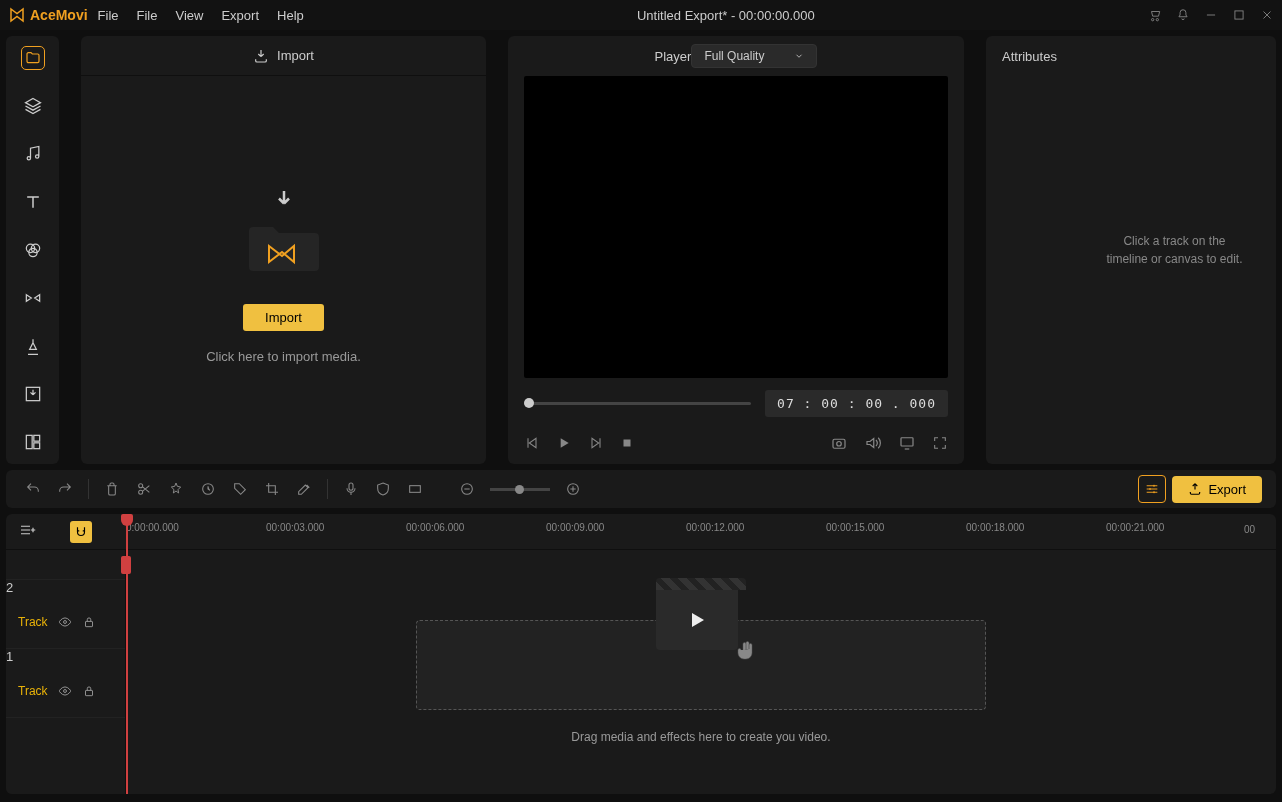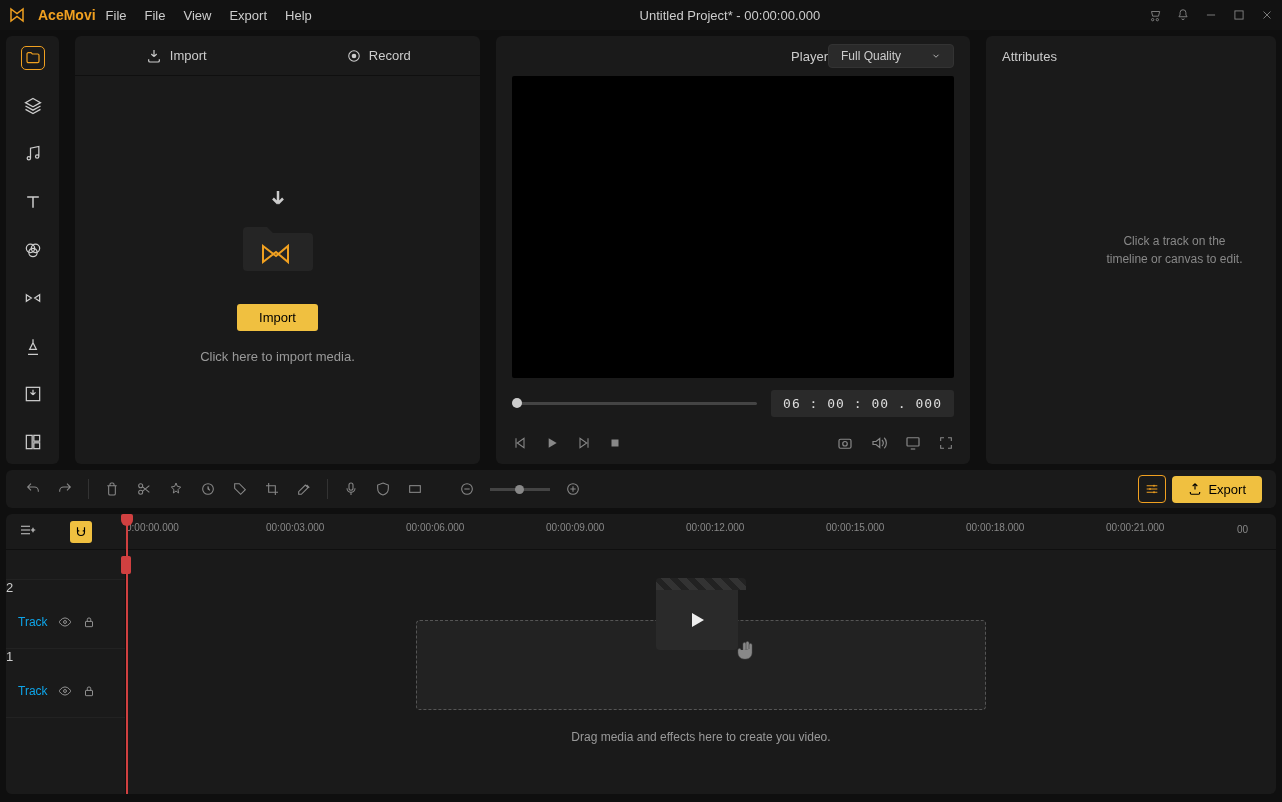--- a/index.html
+++ b/index.html
@@ -11,32 +11,32 @@
   font-size: 13px;
   overflow: hidden;
 }
 .titlebar {
   height: 30px;
   display: flex;
   align-items: center;
   background: #121212;
   padding: 0 8px;
 }
-.titlebar .logo { display: flex; align-items: center; gap: 12px; color: #f0a020; font-weight: bold; margin-right: 10px; font-size: 14px; }
+.titlebar .logo { display: flex; align-items: center; gap: 4px; color: #f0a020; font-weight: bold; margin-right: 10px; font-size: 14px; }
 .titlebar .logo svg { width: 18px; height: 18px; }
 .menu { display: flex; gap: 18px; color: #ccc; font-size: 13px; }
 .menu span { cursor: pointer; }
 .title-center { flex: 1; text-align: center; color: #ccc; font-size: 13px; }
 .titlebar-right { display: flex; gap: 14px; align-items: center; color: #888; }
 .titlebar-right svg { width: 14px; height: 14px; cursor: pointer; }
 .main {
   display: flex;
   height: 440px;
   padding: 6px;
-  gap: 16px;
+  gap: 22px;
 }
 .sidebar {
   width: 53px;
   background: #1a1a1a;
   border-radius: 6px;
   display: flex;
   flex-direction: column;
   align-items: center;
   padding: 10px 0;
   gap: 24px;
@@ -56,21 +56,21 @@
 .import-folder { width: 90px; height: 110px; display: flex; flex-direction: column; align-items: center; justify-content: center; }
 .import-btn { background: #f0c040; color: #000; border: none; padding: 6px 22px; border-radius: 3px; font-size: 13px; cursor: pointer; }
 .import-hint { color: #999; font-size: 13px; }
 .player-panel {
   flex: 1;
   background: #1a1a1a;
   border-radius: 6px;
   display: flex;
   flex-direction: column;
 }
-.panel-header { height: 40px; display: flex; align-items: center; justify-content: flex-end; padding: 0 16px; color: #ccc; }
+.panel-header { height: 40px; display: flex; align-items: center; justify-content: center; padding: 0 16px; color: #ccc; }
 .quality-select { background: #2a2a2a; border: 1px solid #333; padding: 4px 12px; border-radius: 4px; display: flex; align-items: center; gap: 30px; font-size: 12px; cursor: pointer; }
 .video-area { flex: 1; margin: 0 16px; background: #000; border-radius: 2px; }
 .slider-row { display: flex; align-items: center; gap: 14px; padding: 10px 16px; }
 .slider { flex: 1; height: 30px; display: flex; align-items: center; }
 .slider-track { width: 100%; height: 3px; background: #444; border-radius: 2px; position: relative; }
 .slider-thumb { width: 10px; height: 10px; background: #ccc; border-radius: 50%; position: absolute; left: 0; top: -4px; }
 .time-box { background: #2a2a2a; padding: 6px 12px; border-radius: 3px; font-family: monospace; font-size: 13px; color: #ddd; letter-spacing: 1px; }
 .player-controls { display: flex; align-items: center; justify-content: space-between; padding: 6px 16px 12px; }
 .player-controls .left, .player-controls .right { display: flex; gap: 16px; align-items: center; color: #888; }
 .attr-panel {
@@ -111,52 +111,52 @@
 }
 .timeline-head { height: 36px; display: flex; align-items: center; padding: 0 12px; gap: 30px; border-bottom: 1px solid #0f0f0f; position: relative; }
 .tl-add { width: 22px; height: 22px; color: #ccc; cursor: pointer; }
 .tl-magnet { width: 22px; height: 22px; background: #f0c040; border-radius: 3px; display: flex; align-items: center; justify-content: center; cursor: pointer; }
 .ruler { position: absolute; left: 120px; right: 10px; top: 0; height: 36px; }
 .ruler-mark { position: absolute; top: 8px; font-size: 10px; color: #888; }
 .playhead { position: absolute; left: 120px; top: 0; bottom: 0; width: 2px; background: #d04040; z-index: 5; }
 .playhead::before { content: ''; position: absolute; top: 0; left: -5px; width: 12px; height: 12px; background: #d04040; border-radius: 2px 2px 6px 6px; }
 .playhead-handle { position: absolute; left: 115px; top: 42px; width: 10px; height: 18px; background: #d04040; border-radius: 2px; z-index: 4; }
 .track-labels { position: absolute; left: 0; top: 36px; width: 120px; bottom: 0; background: #1a1a1a; border-right: 1px solid #0f0f0f; }
-.track-label { height: 54px; display: flex; align-items: center; padding: 0 12px; gap: 10px; color: #0ea5e9; font-size: 12px; border-bottom: 1px solid #222; }
+.track-label { height: 54px; display: flex; align-items: center; padding: 0 12px; gap: 10px; color: #eab308; font-size: 12px; border-bottom: 1px solid #222; }
 .track-label-wrap { position: relative; }
 .track-area { position: absolute; left: 120px; right: 10px; top: 36px; bottom: 0; }
 .drop-zone { position: absolute; left: 290px; top: 70px; width: 570px; height: 90px; border: 1px dashed #555; border-radius: 4px; background: #222; display: flex; align-items: center; justify-content: center; }
 .drop-hint { position: absolute; left: 290px; top: 180px; width: 570px; text-align: center; color: #999; font-size: 12px; }
 .clip-icon { position: absolute; left: 530px; top: 28px; width: 90px; height: 80px; }
 .clip-top { width: 90px; height: 12px; background: repeating-linear-gradient(45deg, #333 0, #333 6px, #222 6px, #222 12px); border-radius: 4px 4px 0 0; }
 .clip-body { width: 82px; height: 60px; background: #2a2a2a; margin-left: 0; border-radius: 0 0 4px 4px; display: flex; align-items: center; justify-content: center; }
 .clip-body svg { width: 24px; height: 24px; color: #eee; }
 .hand { position: absolute; bottom: -4px; right: -12px; width: 22px; height: 20px; color: #666; }
 .top-spacer-track { height: 30px; border-bottom: 1px solid #222; margin: 0 0 0 0; }
 svg { fill: currentColor; }
-.zm { font-size: 10px; color: #888; position: absolute; right: 28px; top: 10px; }
+.zm { font-size: 10px; color: #888; position: absolute; right: 21px; top: 10px; }
 </style>
 </head>
 <body>
 
 <div class="titlebar">
   <div class="logo">
     <svg viewBox="0 0 24 24">
         <path d="M4 4 L12 10 L20 4 L20 20 L12 14 L4 20 Z" fill="none" stroke="#f0a020" stroke-width="2"></path>
       </svg>
     <span>AceMovi</span>
   </div>
   <div class="menu">
     <span>File</span>
     <span>File</span>
     <span>View</span>
     <span>Export</span>
     <span>Help</span>
   </div>
-  <div class="title-center">Untitled Project* - 00:00:00.000</div>
+  <div class="title-center">Untitled Export* - 00:00:00.000</div>
   <div class="titlebar-right">
     <svg viewBox="0 0 24 24">
         <path d="M6 6h14l-2 8H8L6 6zm2 12a2 2 0 100 4 2 2 0 000-4zm8 0a2 2 0 100 4 2 2 0 000-4z" fill="none" stroke="currentColor" stroke-width="1.5"></path>
       </svg>
     <svg viewBox="0 0 24 24">
         <path d="M12 3a5 5 0 00-5 5v4l-2 3h14l-2-3V8a5 5 0 00-5-5zm-2 15a2 2 0 004 0" fill="none" stroke="currentColor" stroke-width="1.5"></path>
       </svg>
     <svg viewBox="0 0 24 24">
         <path d="M5 12h14" stroke="currentColor" stroke-width="1.5"></path>
       </svg>
@@ -223,27 +223,20 @@
       </div>
   </div>
 
   <div class="media-panel">
     <div class="media-tabs">
       <div class="media-tab">
         <svg width="16" height="16" viewBox="0 0 24 24">
             <path d="M12 3v10m0 0l-4-4m4 4l4-4M4 17v2a2 2 0 002 2h12a2 2 0 002-2v-2" fill="none" stroke="currentColor" stroke-width="1.8"></path>
           </svg>
         <span>Import</span>
-      </div>
-      <div class="media-tab">
-        <svg width="14" height="14" viewBox="0 0 24 24">
-            <circle cx="12" cy="12" r="9" fill="none" stroke="currentColor" stroke-width="1.8"></circle>
-            <circle cx="12" cy="12" r="4"></circle>
-          </svg>
-        <span>Record</span>
       </div>
     </div>
     <div class="media-body">
       <div class="import-folder">
         <svg width="30" height="30" viewBox="0 0 24 24">
             <path d="M12 4v10m0 0l-4-4m4 4l4-4" stroke="#ccc" stroke-width="2" fill="none"></path>
           </svg>
         <svg width="80" height="60" viewBox="0 0 80 60">
           <path d="M5 15 a4 4 0 014-4 h20 l6 6 h36 a4 4 0 014 4 v30 a4 4 0 01-4 4 H9 a4 4 0 01-4-4 Z" fill="#252525"></path>
           <path d="M25 30 L38 40 L50 30 L50 46 L38 36 L25 46 Z" fill="none" stroke="#f0a020" stroke-width="2"></path>
@@ -264,21 +257,21 @@
           </svg>
       </div>
     </div>
     <div class="video-area"></div>
     <div class="slider-row">
       <div class="slider">
         <div class="slider-track">
             <div class="slider-thumb"></div>
           </div>
       </div>
-      <div class="time-box">06 : 00 : 00 . 000</div>
+      <div class="time-box">07 : 00 : 00 . 000</div>
     </div>
     <div class="player-controls">
       <div class="left">
         <svg width="16" height="16" viewBox="0 0 24 24">
             <path d="M18 5v14L8 12l10-7zM6 5v14" stroke="currentColor" stroke-width="1.6" fill="none"></path>
           </svg>
         <svg width="16" height="16" viewBox="0 0 24 24">
             <path d="M7 5v14l12-7L7 5z"></path>
           </svg>
         <svg width="16" height="16" viewBox="0 0 24 24">

